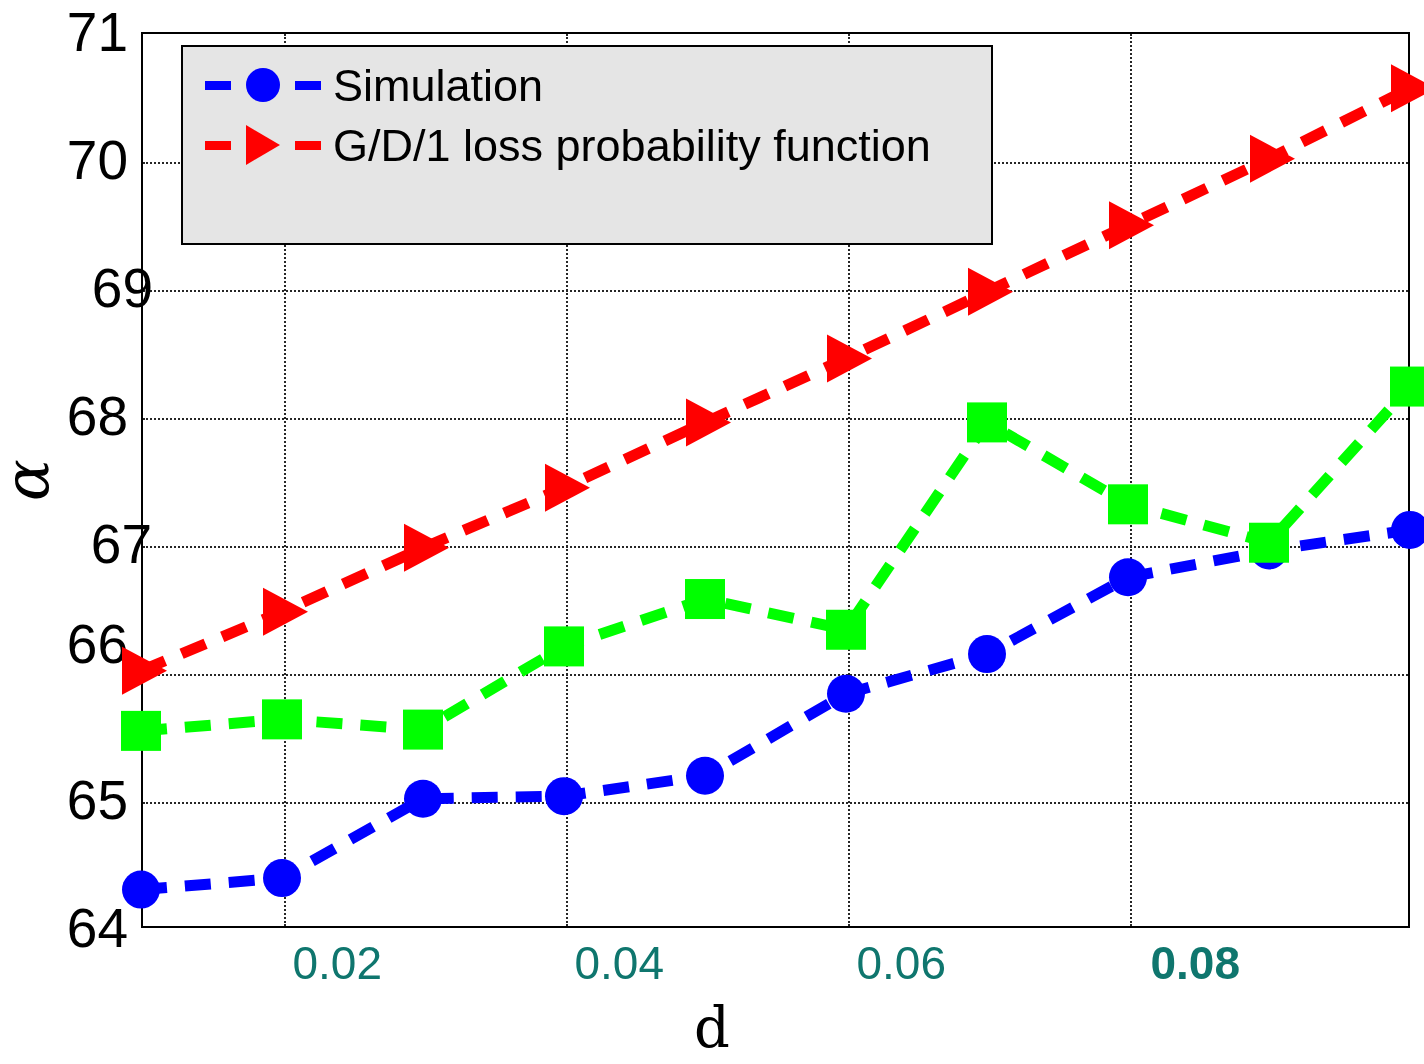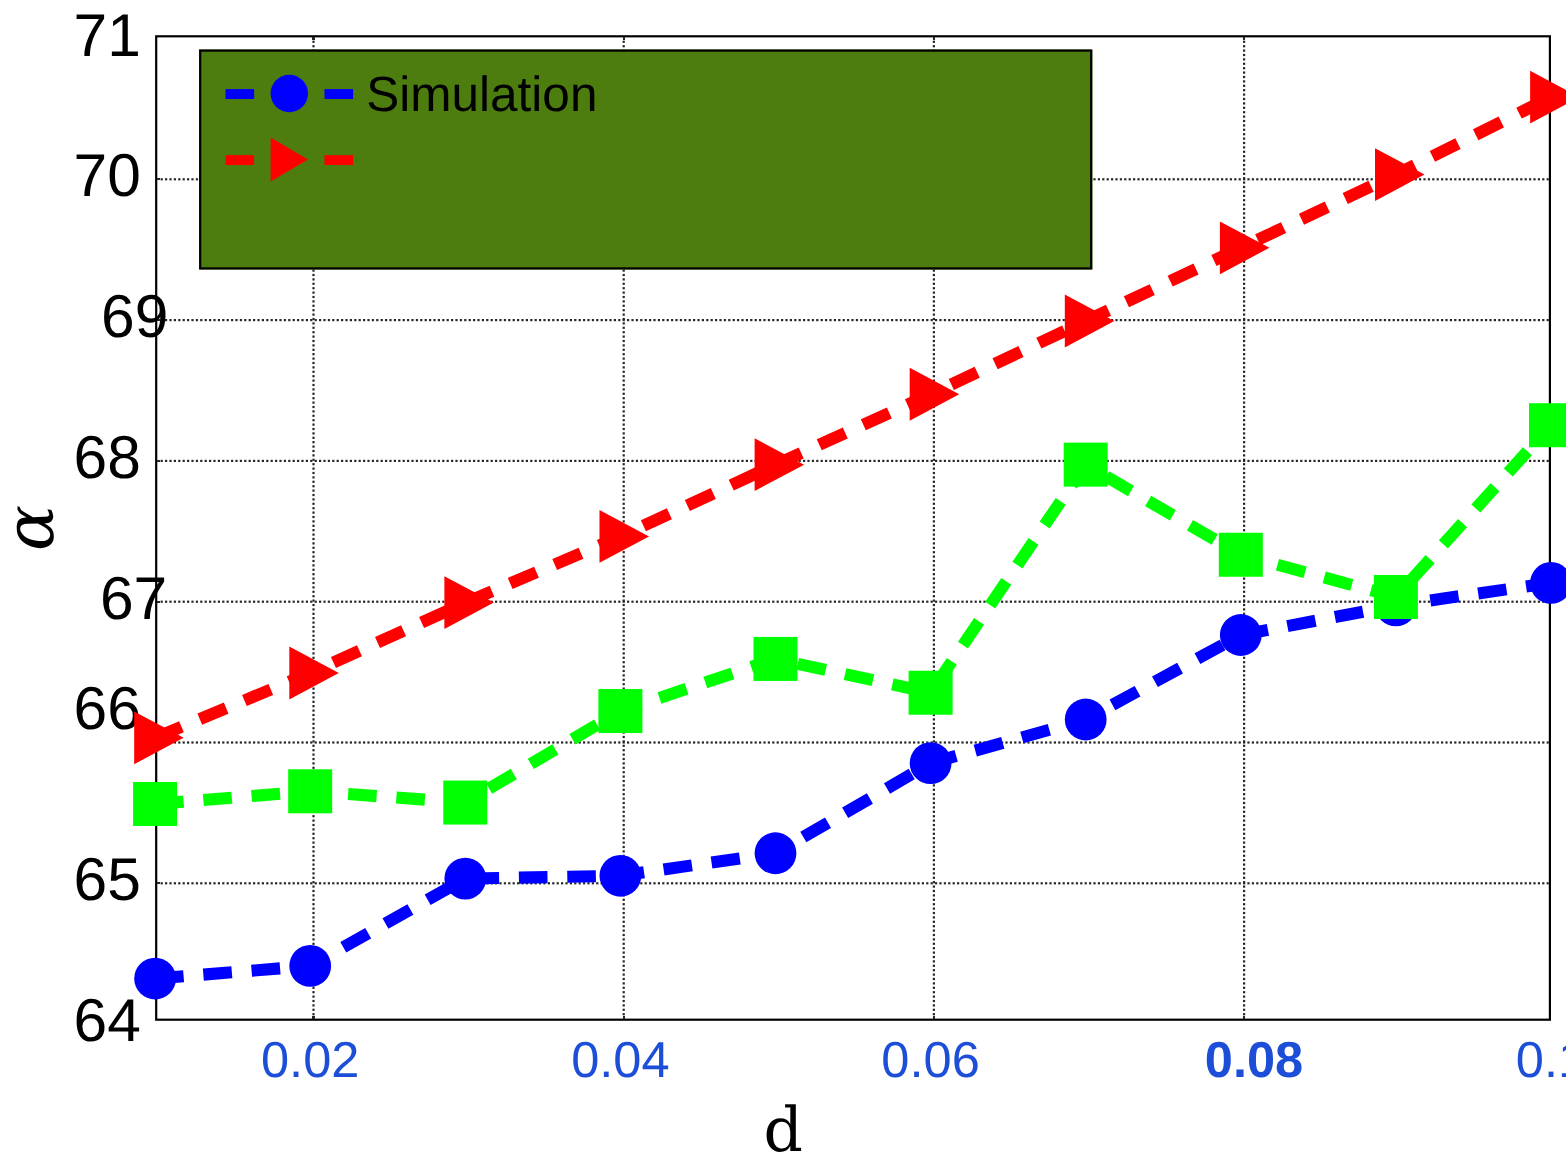--- a/index.html
+++ b/index.html
@@ -51,23 +51,23 @@
     text-align: right;
     font-size: 55px;
     color: #000;
     line-height: 1;
     transform: translateY(-50%);
   }
   .xtick-wrap {
     position: absolute;
     top: 940px;
     width: 200px;
-    text-align: center;
+    text-align: right;
     font-size: 46px;
-    color: #1d4ed8;
+    color: #0f766e;
     line-height: 1;
     transform: translateX(-100px);
   }
   #ylabel {
     position: absolute;
     left: 6px;
     top: 480px;
     font-size: 62px;
     color: #000;
     transform: translateY(-50%) rotate(-90deg);
@@ -95,21 +95,21 @@
     pointer-events: none;
   }
   
   #legend {
     position: absolute;
     left: 181px;
     top: 45px;
     width: 812px;
     height: 200px;
     border: 2px solid #000;
-    background: #4d7c0f;
+    background: #e5e5e5;
     box-sizing: border-box;
     padding: 8px 0 0 0;
   }
   .legend-row {
     display: flex;
     align-items: center;
     height: 60px;
     padding-left: 22px;
   }
   .legend-sample {
@@ -249,16 +249,17 @@
         <span class="leg-dash right" style="background:#0000ff"></span>
       </span>
       <span class="legend-label">Simulation</span>
     </div>
     <div class="legend-row">
       <span class="legend-sample">
         <span class="leg-dash left" style="background:#ff0000"></span>
         <span class="leg-marker leg-tri"></span>
         <span class="leg-dash right" style="background:#ff0000"></span>
       </span>
+      <span class="legend-label">G/D/1 loss probability function</span>
     </div>
   </div>
 
 </div>
 
 </body></html>

